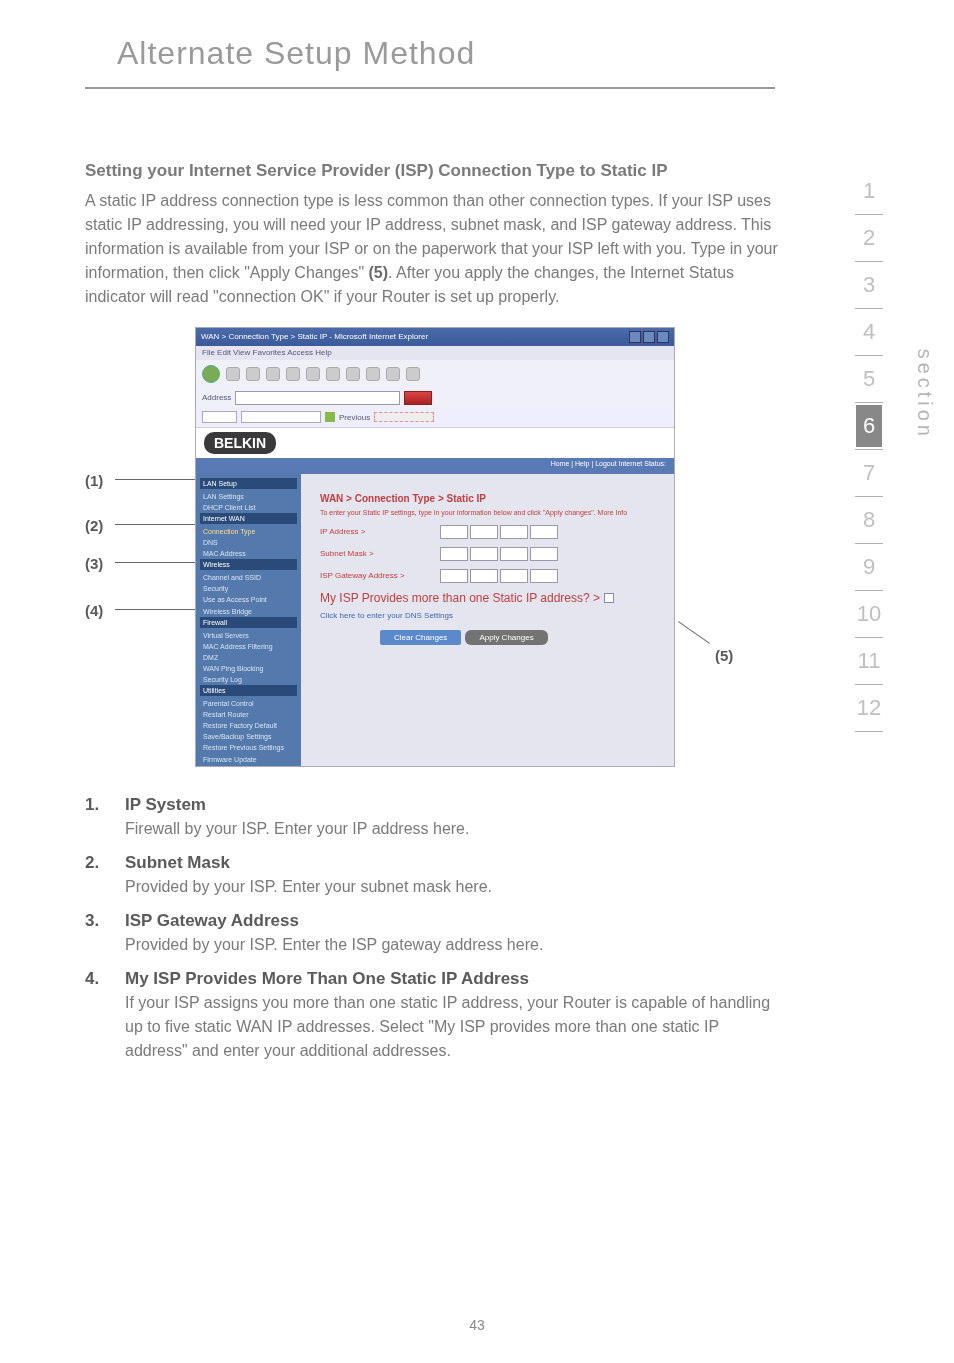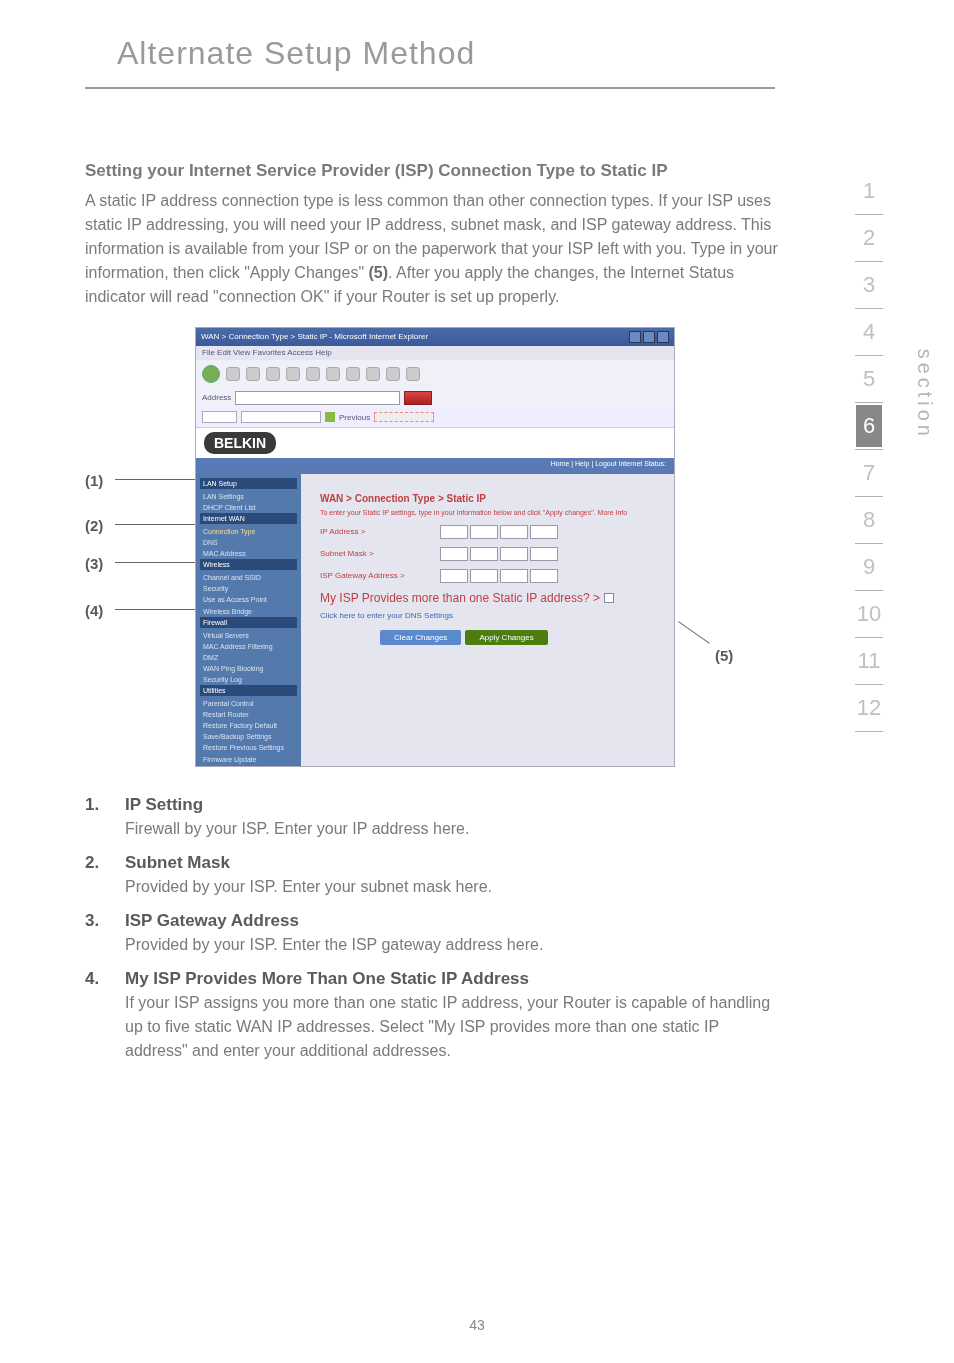--- a/index.html
+++ b/index.html
@@ -149,21 +149,21 @@
     .dns-link { color: #3a6ab0; font-size: 8px; margin-bottom: 10px; }
     .btn-row { display: flex; gap: 4px; margin-left: 60px; }
     .router-btn {
       padding: 3px 14px;
       font-size: 8px;
       color: #fff;
       border: none;
       border-radius: 2px;
     }
     .btn-clear { background: #5a8acc; }
-    .btn-apply { background: #4d7c0f; }
+    .btn-apply { background: #737373; border-radius: 6px; }
 
     .numbered-list {
       margin-top: 10px;
     }
     .list-row {
       display: flex;
       margin-bottom: 12px;
     }
     .list-num {
       width: 40px;
@@ -360,21 +360,21 @@
         </div>
       </div>
 
     </div>
   </div>
 
   <div class="numbered-list">
     <div class="list-row">
       <div class="list-num">1.</div>
       <div class="list-body">
-        <div class="list-title">IP Setting</div>
+        <div class="list-title">IP System</div>
         <div class="list-text">Firewall by your ISP. Enter your IP address here.</div>
       </div>
     </div>
     <div class="list-row">
       <div class="list-num">2.</div>
       <div class="list-body">
         <div class="list-title">Subnet Mask</div>
         <div class="list-text">Provided by your ISP. Enter your subnet mask here.</div>
       </div>
     </div>

